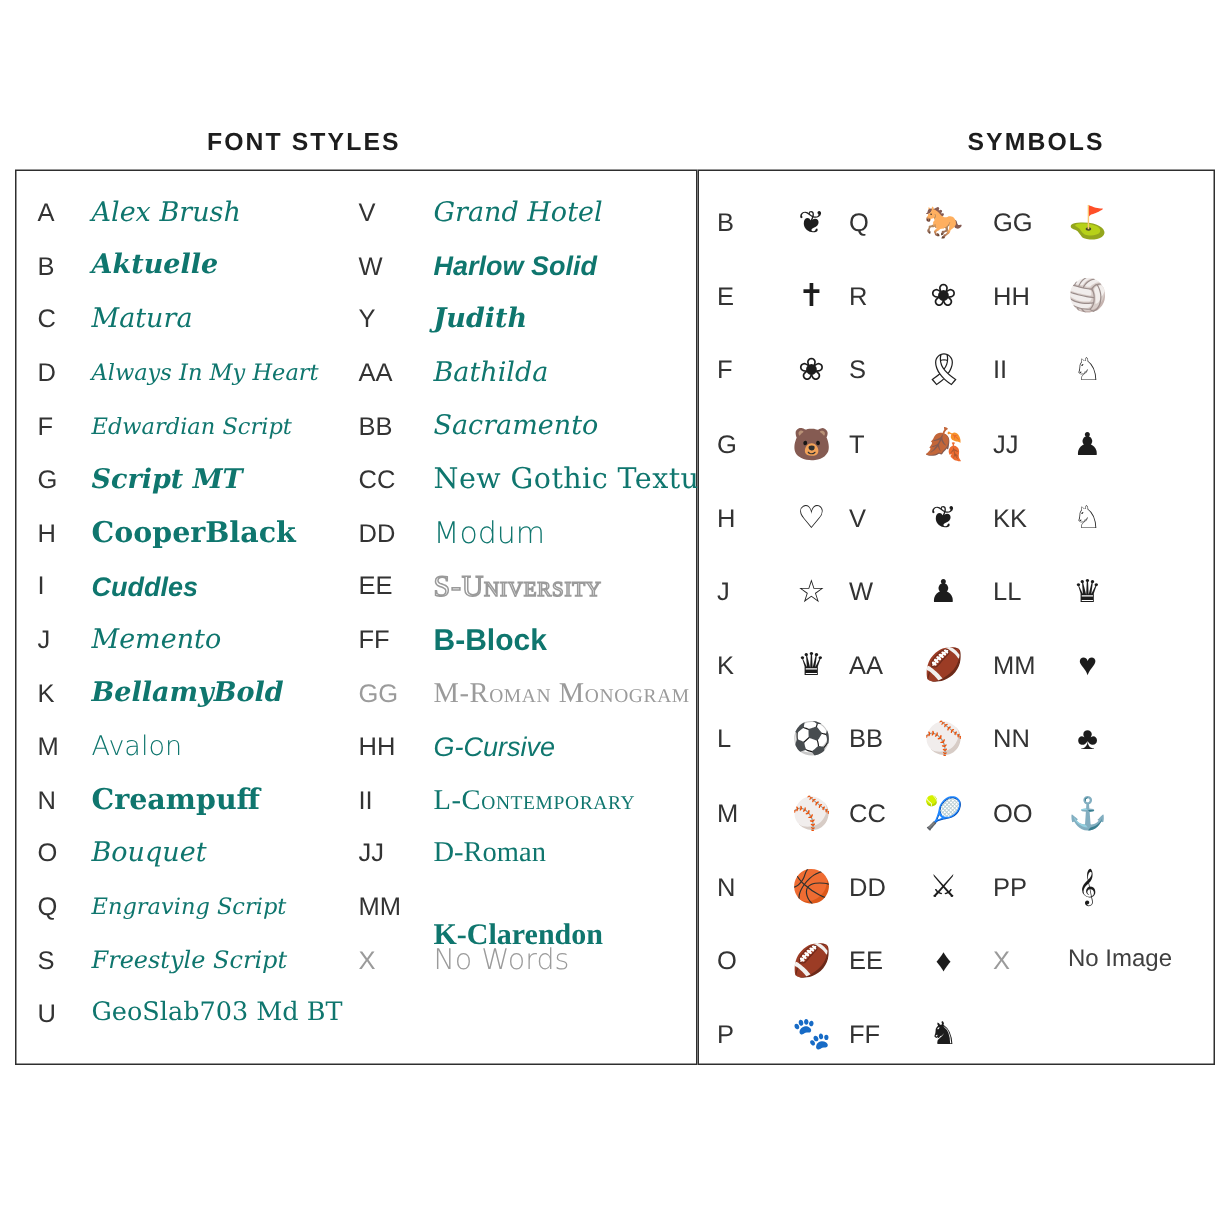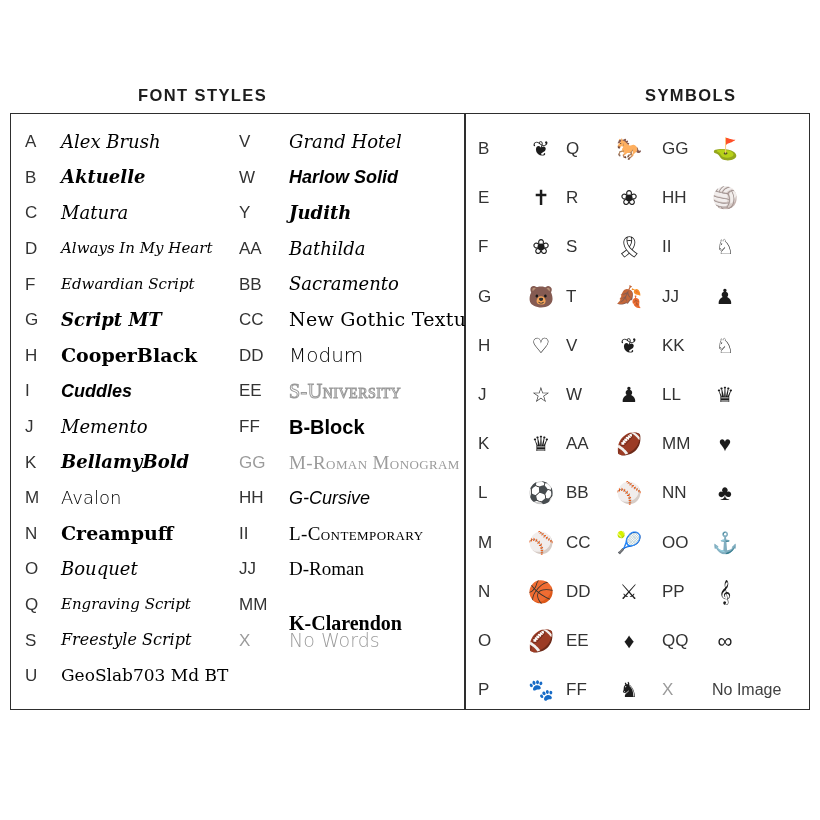--- a/index.html
+++ b/index.html
@@ -70,21 +70,21 @@
   .code {
     font-size: 17px;
     color: #333;
     font-family: "Liberation Sans", sans-serif;
     flex: 0 0 auto;
     text-align: left;
     line-height: 1;
   }
   .sample {
     font-size: 17px;
-    color: #000000;
+    color: #0f766e;
     white-space: nowrap;
     line-height: 1;
   }
 
   
   .lcol1 { left: 14px; width: 215px; }
   .lcol2 { left: 228px; width: 222px; }
   .lcol1 .code { width: 36px; }
   .lcol2 .code { width: 50px; }
 
@@ -414,23 +414,19 @@
       </div>
       <div class="row">
         <span class="code">OO</span>
         <span class="sym">⚓</span>
       </div>
       <div class="row">
         <span class="code">PP</span>
         <span class="sym">𝄞</span>
       </div>
       <div class="row">
-        <span class="code">QQ</span>
-        <span class="sym">∞</span>
-      </div>
-      <div class="row">
         <span class="code f-grey">X</span>
         <span class="sym-text">No Image</span>
       </div>
     </div>
   </div>
 
 </div>
 
 </body></html>

